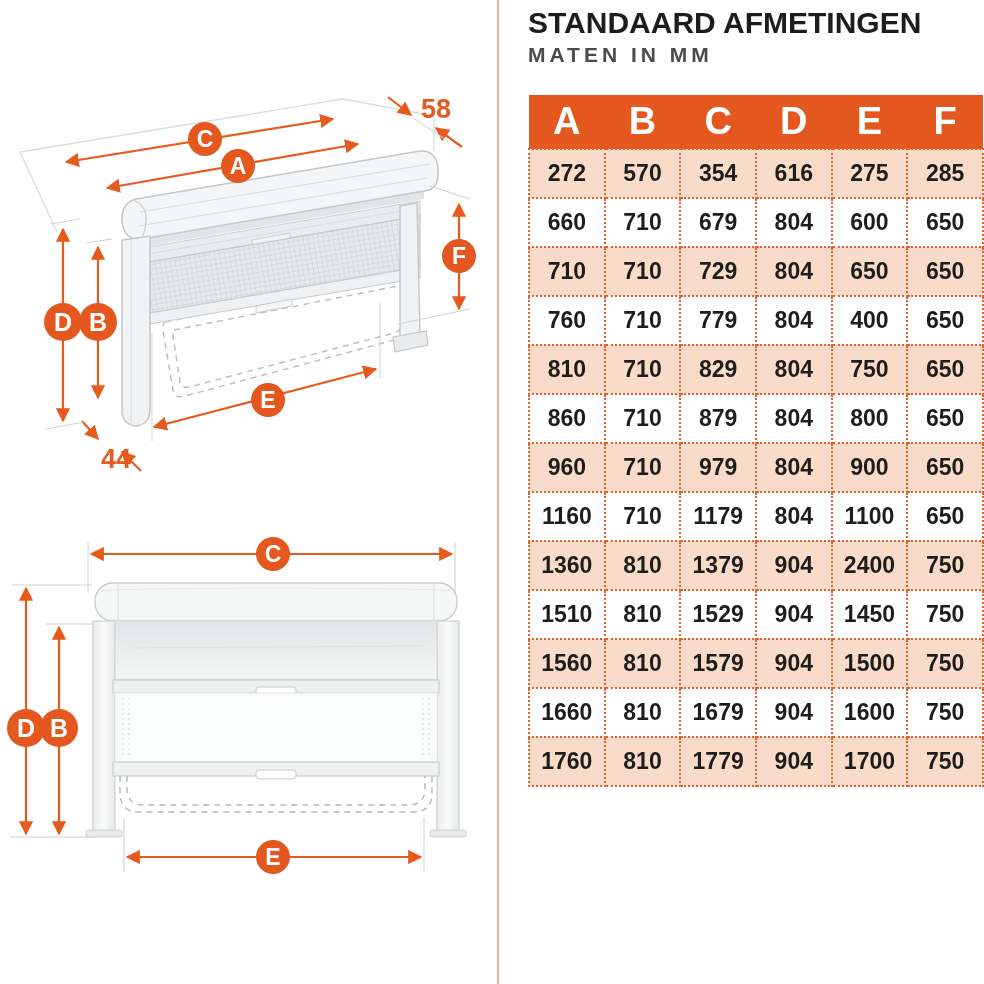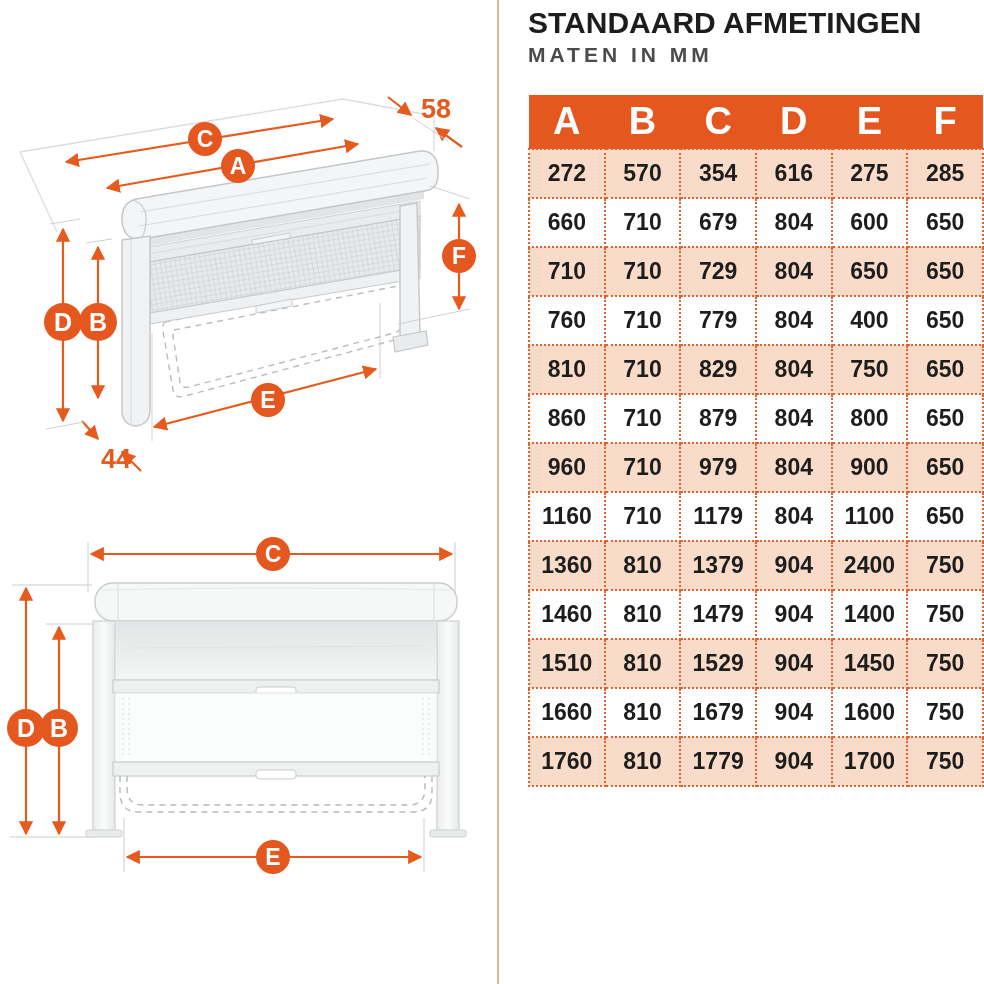--- a/index.html
+++ b/index.html
@@ -303,33 +303,33 @@
           </tr>
           <tr>
             <td>1360</td>
             <td>810</td>
             <td>1379</td>
             <td>904</td>
             <td>2400</td>
             <td>750</td>
           </tr>
           <tr>
-            <td>1460</td>
-            <td>810</td>
-            <td>1479</td>
-            <td>904</td>
-            <td>1400</td>
-            <td>750</td>
-          </tr>
-          <tr>
             <td>1510</td>
             <td>810</td>
             <td>1529</td>
             <td>904</td>
             <td>1450</td>
+            <td>750</td>
+          </tr>
+          <tr>
+            <td>1560</td>
+            <td>810</td>
+            <td>1579</td>
+            <td>904</td>
+            <td>1500</td>
             <td>750</td>
           </tr>
           <tr>
             <td>1660</td>
             <td>810</td>
             <td>1679</td>
             <td>904</td>
             <td>1600</td>
             <td>750</td>
           </tr>

